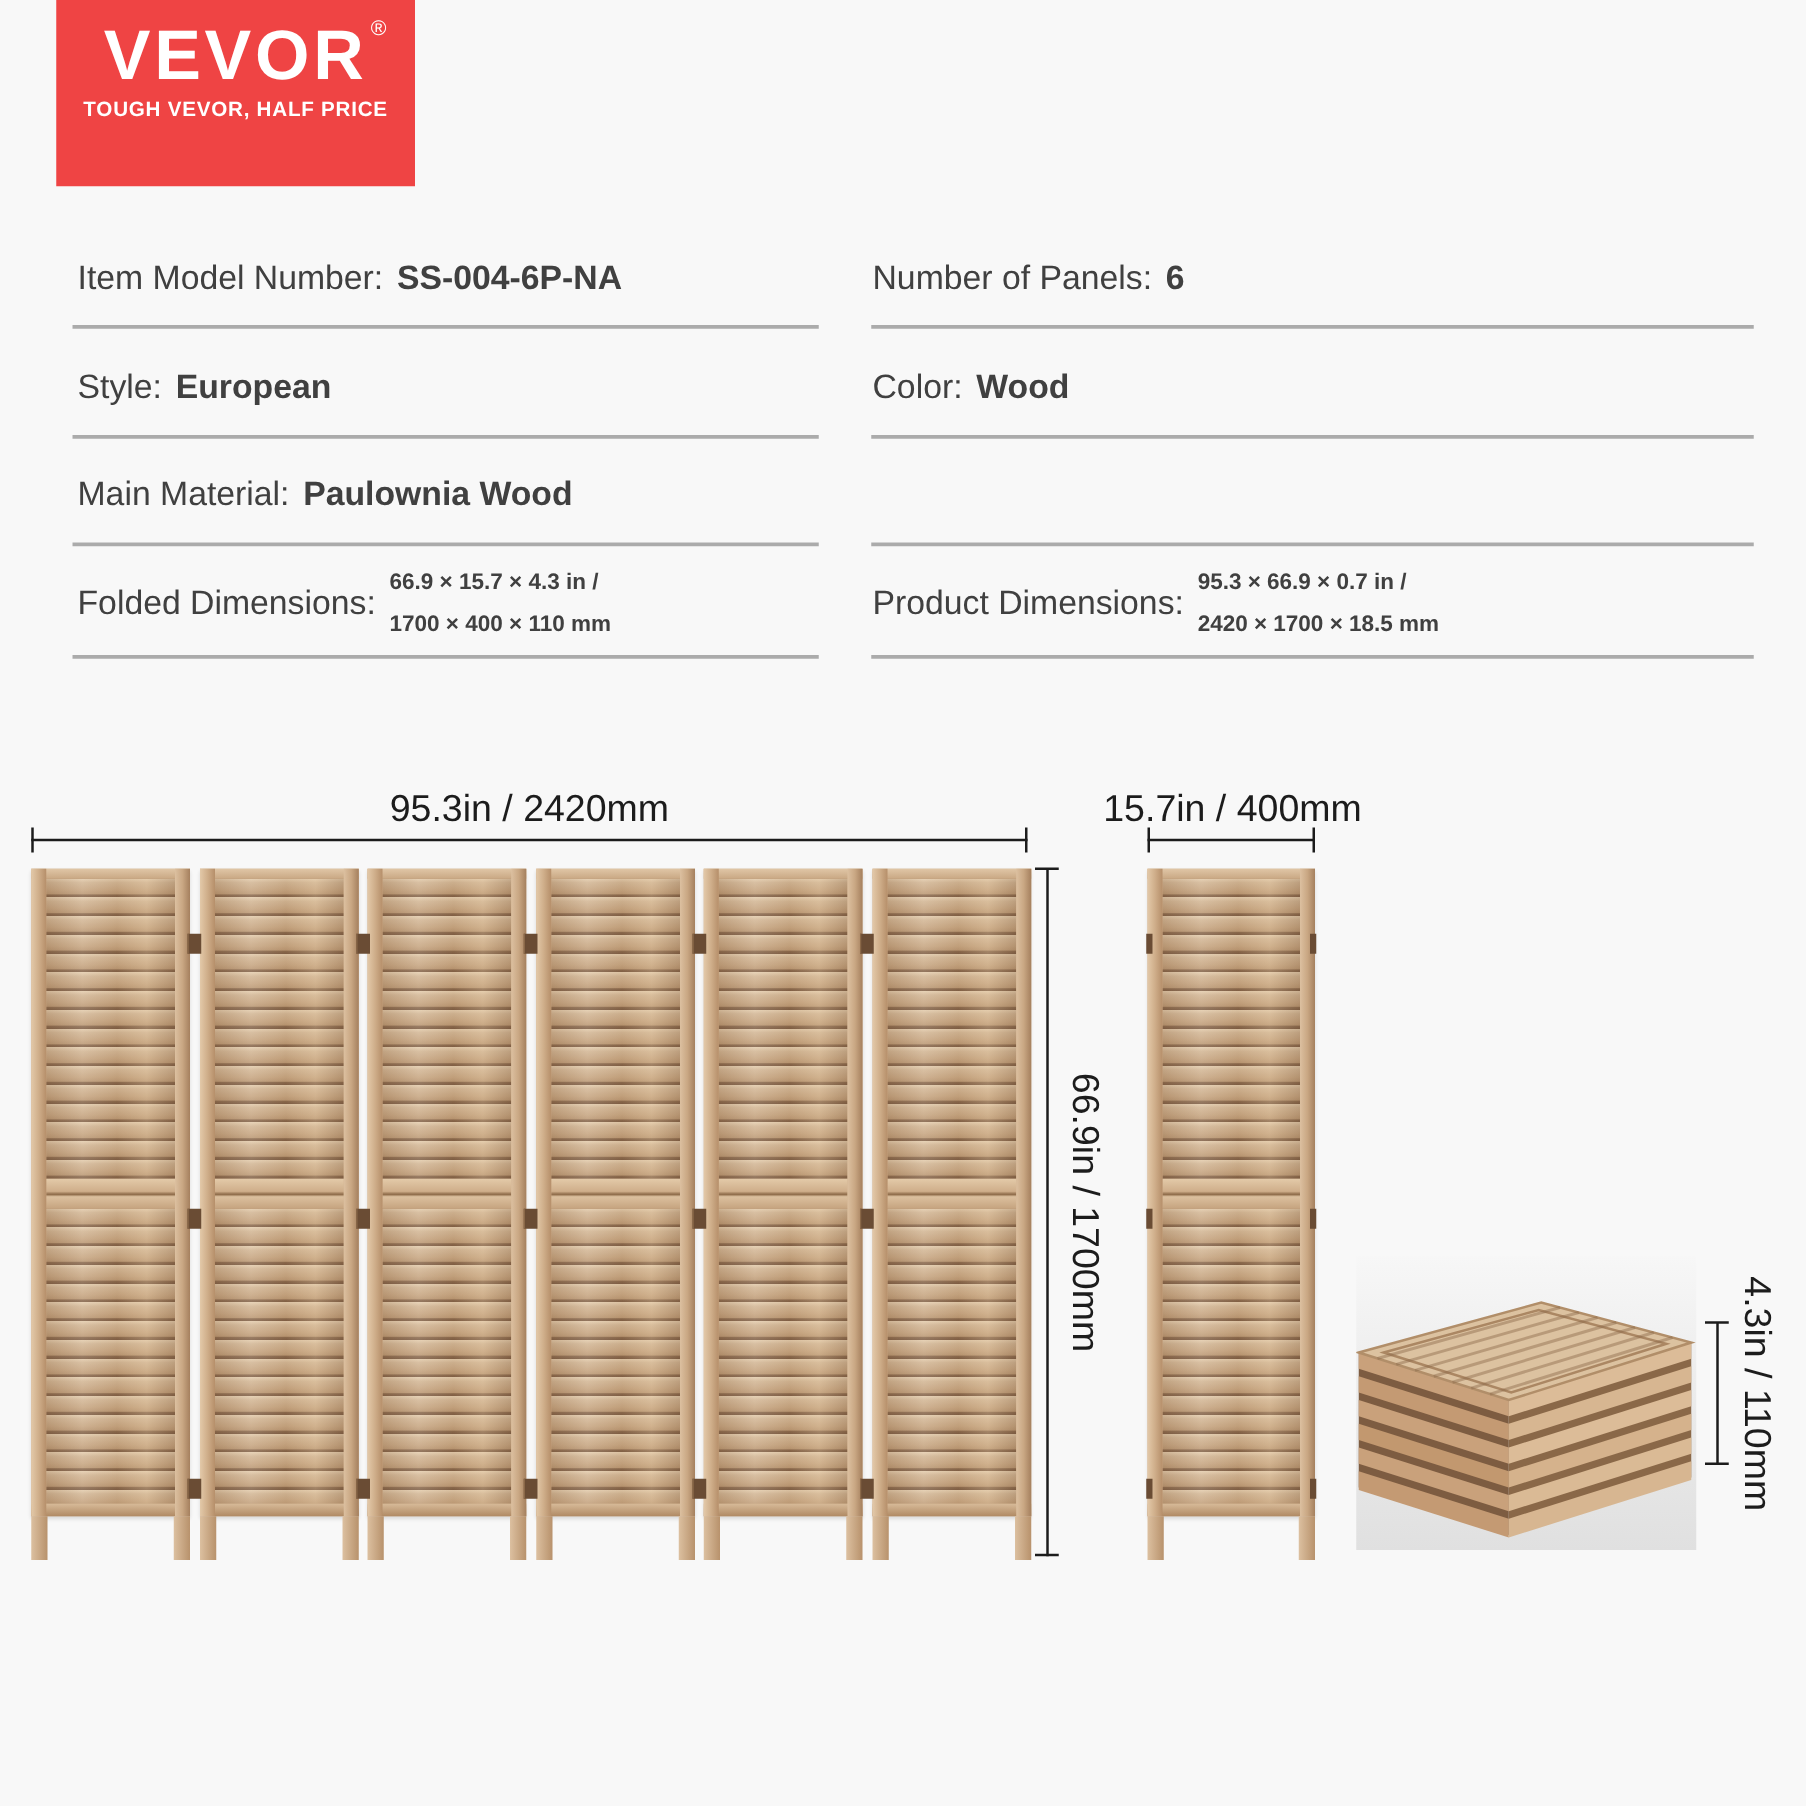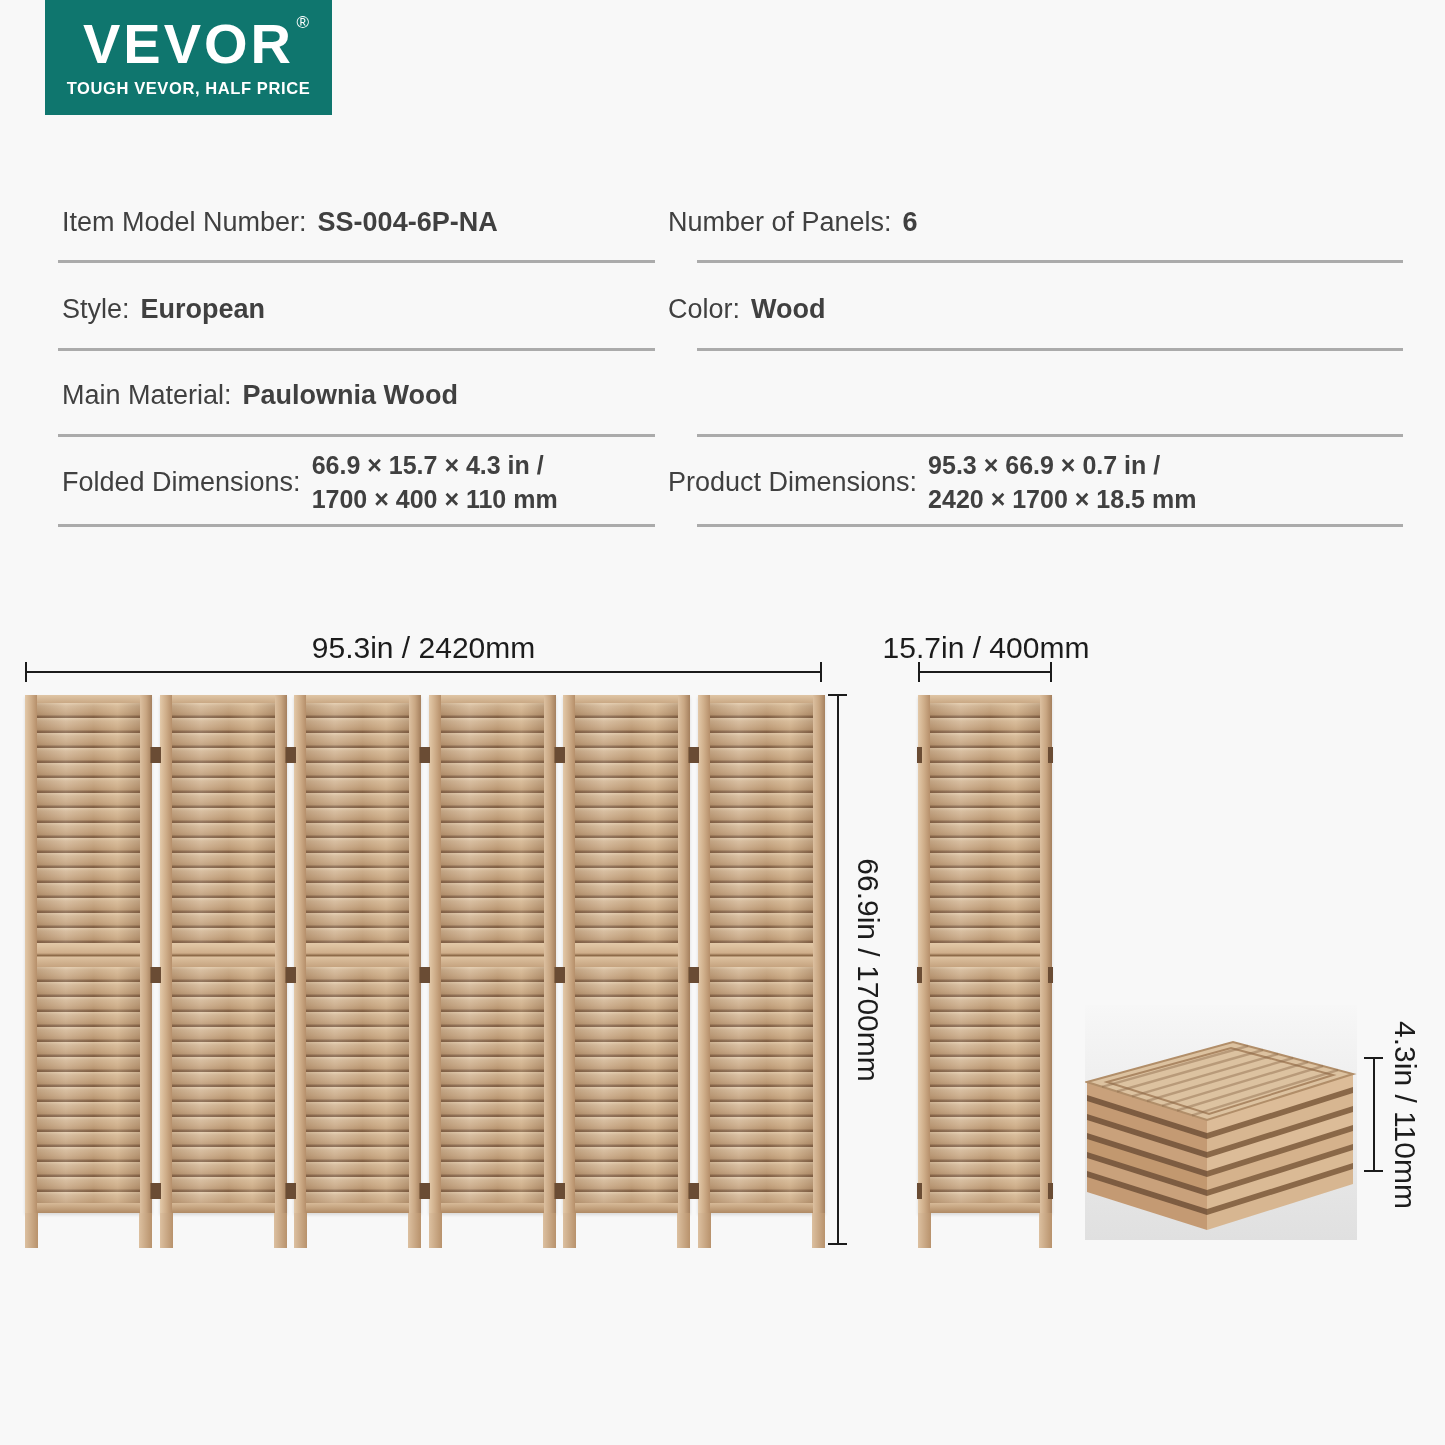--- a/index.html
+++ b/index.html
@@ -1,30 +1,30 @@
 <!DOCTYPE html>
 <html><head>
 <meta charset="utf-8">
 <style>
   html,body{margin:0;padding:0;}
   body{font-family:"Liberation Sans", sans-serif; background:#e9e9e9;}
   .canvas{position:relative;width:1445px;height:1445px;background:#f8f8f8;overflow:hidden;margin:0 auto;}
 
   
-  .logo{position:absolute;left:45px;top:0;width:287px;height:115px;background:#0f766e;color:#fff;text-align:center;}
+  .logo{position:absolute;left:45px;top:0;width:287px;height:149px;background:#ef4444;color:#fff;text-align:center;}
   .brand{position:relative;display:inline-block;font-size:56px;font-weight:700;letter-spacing:3px;line-height:1;margin-top:16px;}
   .reg{position:absolute;right:-18px;top:-2px;font-size:17px;font-weight:400;}
   .tagline{font-size:16.5px;font-weight:700;letter-spacing:.6px;margin-top:7px;}
 
   
   .spec-row{position:absolute;display:flex;align-items:center;font-size:27px;color:#404040;white-space:nowrap;}
   .spec-row .lbl{font-weight:400;margin-right:11px;}
   .spec-row .val{font-weight:700;}
-  .spec-row .val2{font-weight:700;font-size:25px;line-height:34px;}
-  .col-l{left:62px;} .col-r{left:668px;}
+  .spec-row .val2{font-weight:700;font-size:18px;line-height:34px;}
+  .col-l{left:62px;} .col-r{left:698px;}
   .r1{top:200px;height:44px;} .r2{top:287px;height:44px;} .r3{top:373px;height:44px;} .r4{top:444px;height:76px;}
   .rule{position:absolute;height:3px;background:#ababab;}
   .rule-l{left:58px;width:597px;} .rule-r{left:697px;width:706px;}
   .d1{top:260px;} .d2{top:348px;} .d3{top:434px;} .d4{top:524px;}
 
   
   .dim-label{position:absolute;font-size:30px;color:#1c1c1c;text-align:center;}
   .hline{position:absolute;height:2px;background:#1c1c1c;}
   .vline{position:absolute;width:2px;background:#1c1c1c;}
   .vtick{position:absolute;width:2px;height:20px;background:#1c1c1c;}

